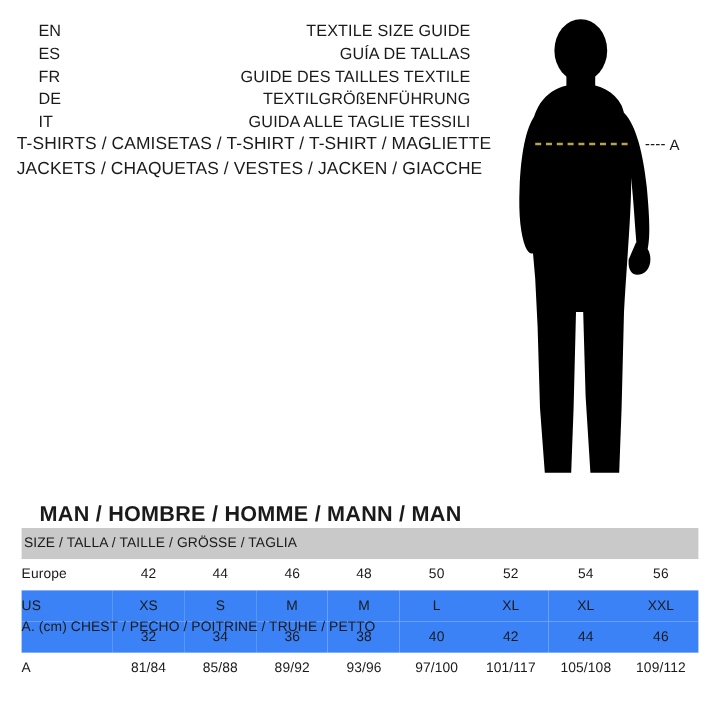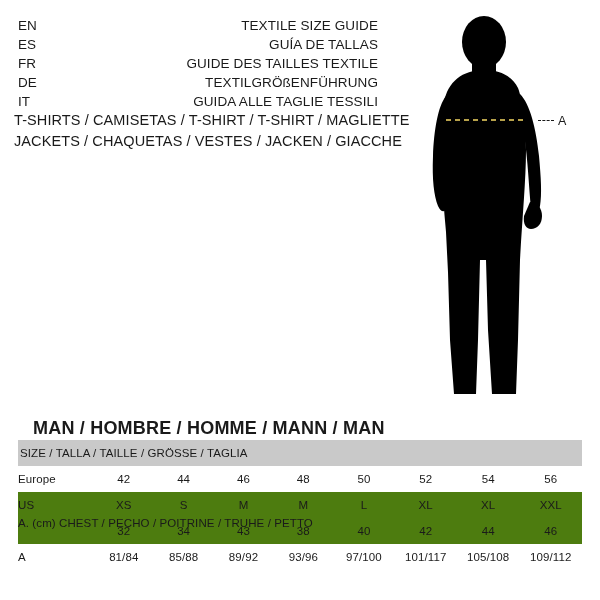--- a/index.html
+++ b/index.html
@@ -13,21 +13,21 @@
     font-family: "Liberation Sans", sans-serif;
     color: #1a1a1a;
     overflow: hidden;
     position: relative;
   }
 
   
   .lang-block {
     position: absolute;
     top: 16px;
-    left: 18px;
+    left: 32px;
     width: 360px;
   }
   .lang-row {
     display: flex;
     align-items: baseline;
     line-height: 19px;
     font-size: 13.5px;
     letter-spacing: 0.1px;
   }
   .lang-code {
@@ -101,21 +101,21 @@
     padding: 4px 0 4px 0;
     height: 18px;
     vertical-align: middle;
     letter-spacing: 0.1px;
   }
   tr.row-head td {
     background: #c9c9c9;
     font-weight: normal;
   }
   tr.row-alt td {
-    background: #4d7c0f;
+    background: #3b82f6;
   }
   tr.row-plain td {
     background: #ffffff;
     margin-top: 16px;
   }
   td.col-label {
     width: 86px;
     padding-left: 2px;
   }
   td.col-val {
@@ -241,21 +241,21 @@
       <td class="col-val">M</td>
       <td class="col-val">L</td>
       <td class="col-val">XL</td>
       <td class="col-val">XL</td>
       <td class="col-val">XXL</td>
     </tr>
     <tr class="row-alt">
       <td class="col-label"></td>
       <td class="col-val">32</td>
       <td class="col-val">34</td>
-      <td class="col-val">43</td>
+      <td class="col-val">36</td>
       <td class="col-val">38</td>
       <td class="col-val">40</td>
       <td class="col-val">42</td>
       <td class="col-val">44</td>
       <td class="col-val">46</td>
     </tr>
     <tr class="row-plain">
       <td class="col-label">A</td>
       <td class="col-val">81/84</td>
       <td class="col-val">85/88</td>

